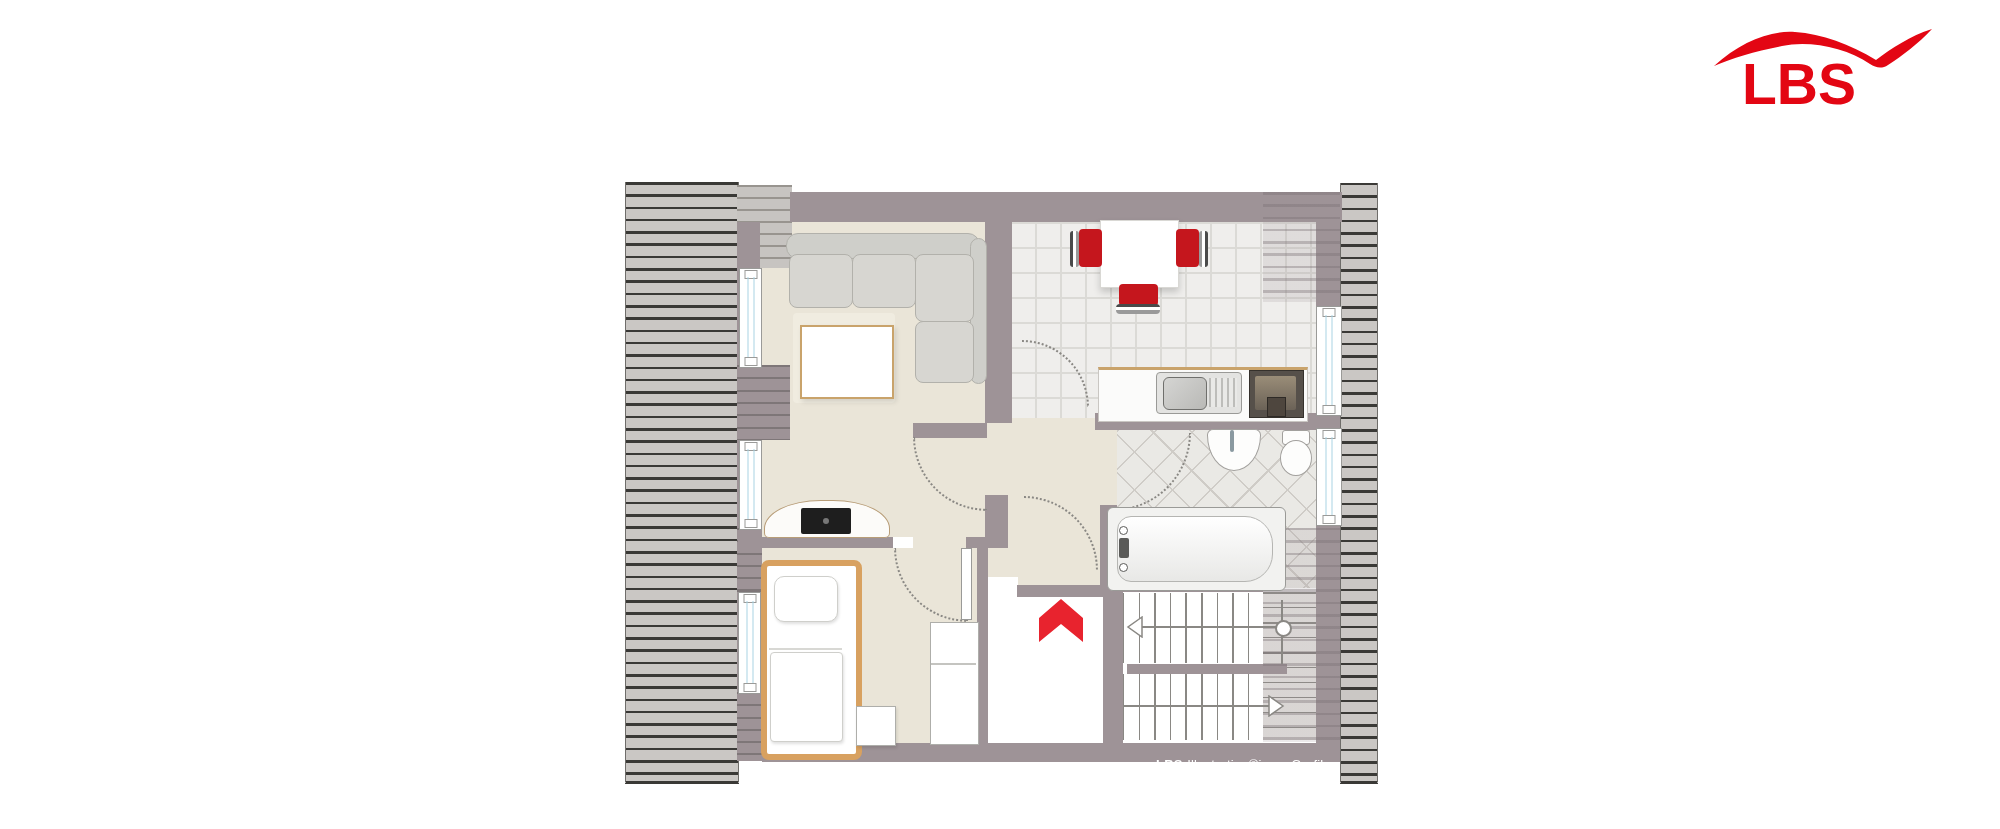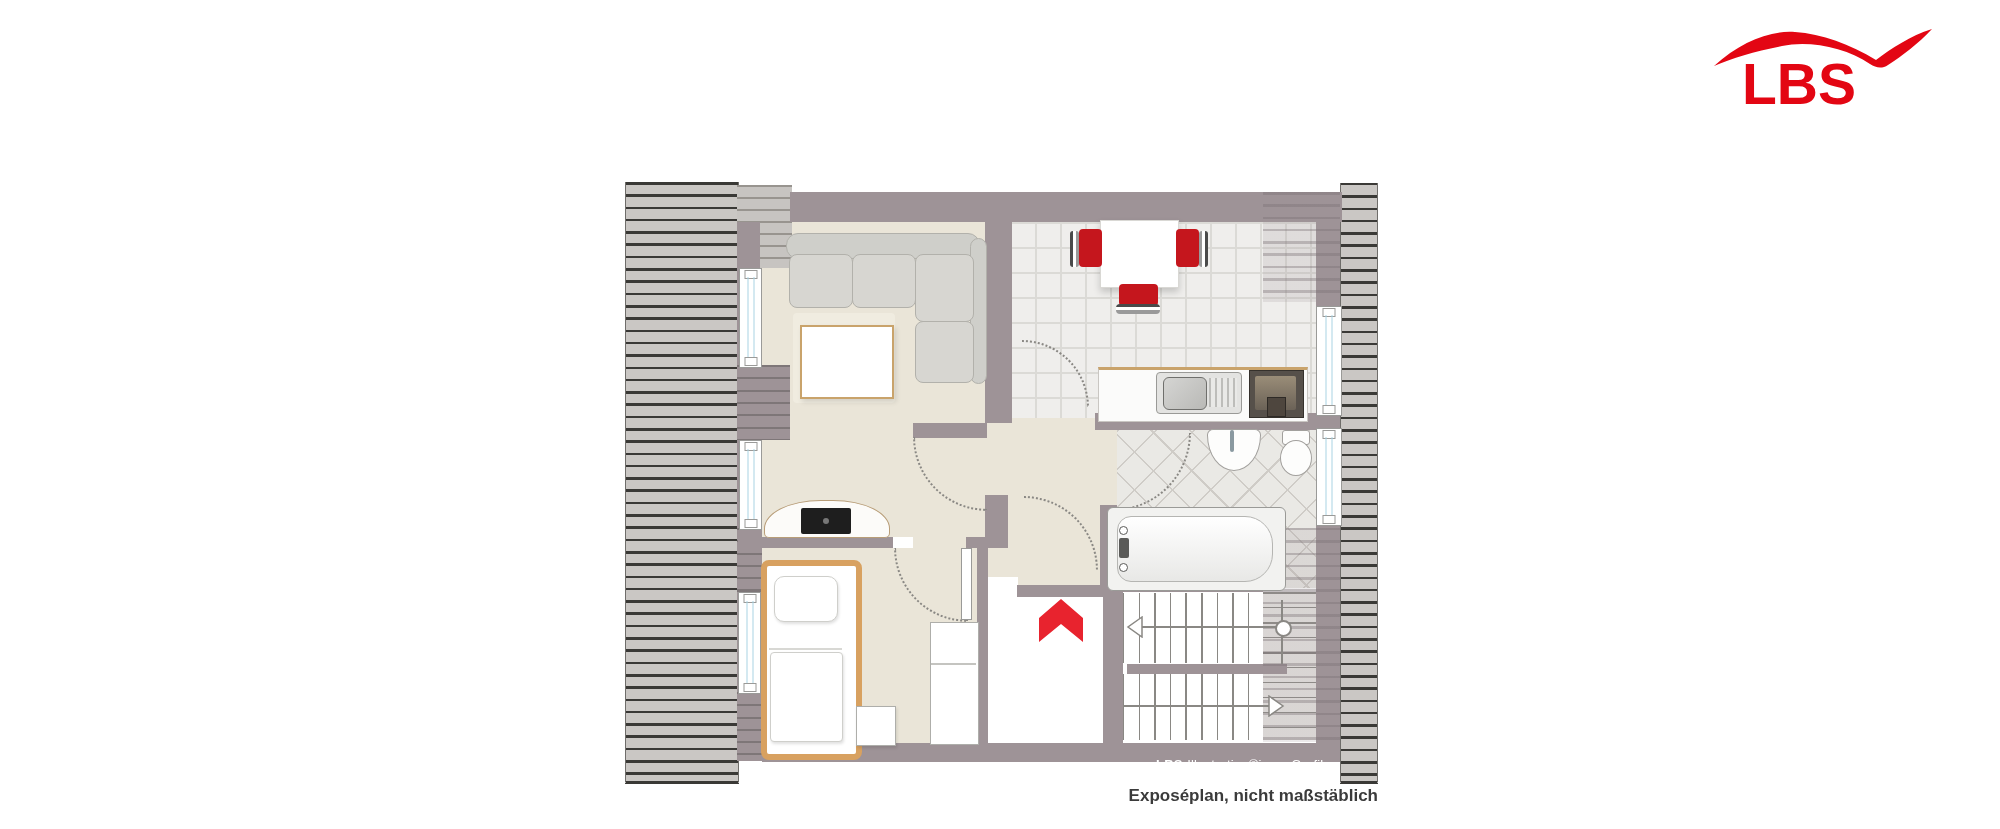--- a/index.html
+++ b/index.html
@@ -167,21 +167,20 @@
       <polygon points="2,1 16,11 2,21" fill="#fff" stroke="#8a8884" stroke-width="1.5"></polygon>
     </svg>
 
   <svg class="abs" style="left:1039px;top:599px;" width="44" height="44" viewBox="0 0 44 44">
     <polygon points="0,19 22,0 44,19 44,43 22,25 0,43" fill="var(--red_arrow,#e8232e)"></polygon>
   </svg>
 
   <div class="abs credit" style="left:1156px;top:745px;margin-top:12px;">
     <b>LBS</b><span>-Illustration©immoGrafik</span>
   </div>
-  <div class="abs note" style="left:998px;top:786px;width:380px;">Exposéplan, nicht maßstäblich</div>
 
   <div class="abs" style="left:1692px;top:16px;width:268px;height:104px;">
     <svg class="abs" style="left:8px;top:4px;" width="255" height="58" viewBox="0 0 255 58">
       <path d="M 14,46 C 40,22 70,10 95,12 C 122,14 150,24 176,40 C 192,28 210,16 232,9 C 218,24 202,36 188,45 C 182,49 176,48 170,44 C 146,27 108,20 82,26 C 56,31 32,38 14,46 Z" fill="var(--red_logo,#e30613)"></path>
     </svg>
     <div class="abs lbs-text" style="left:50px;top:40px;">LBS</div>
   </div>
 
 </div>
 

